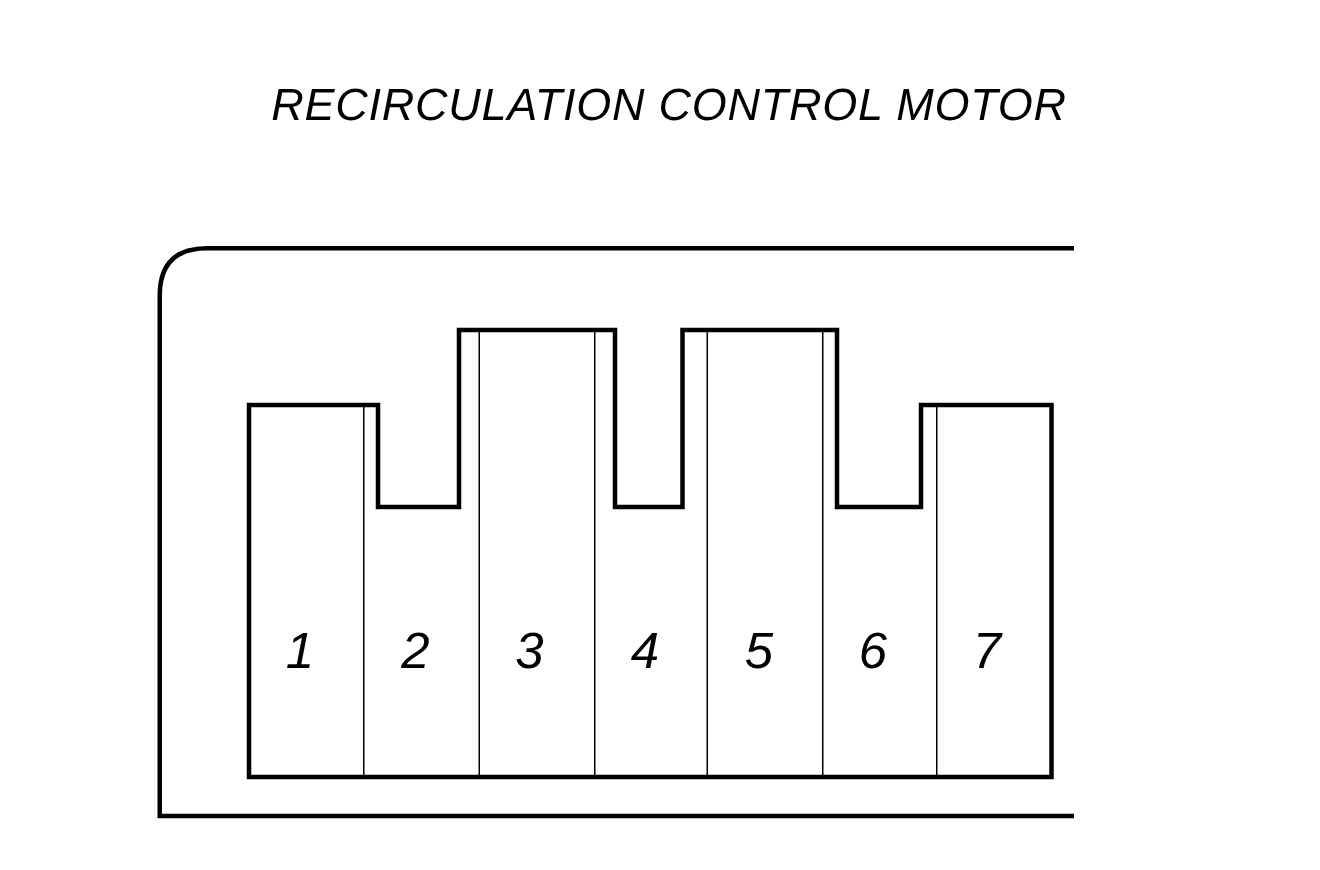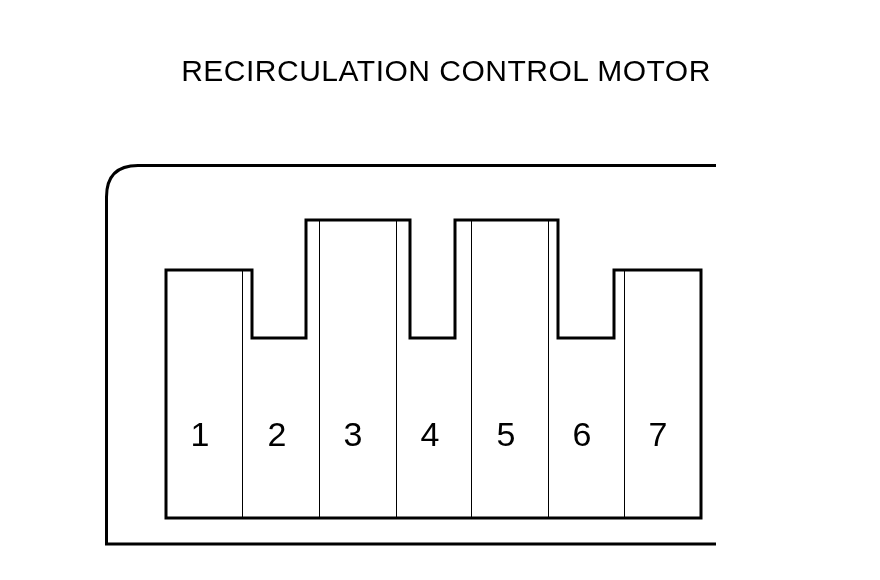--- a/index.html
+++ b/index.html
@@ -8,20 +8,21 @@
     background: #ffffff;
   }
   .canvas {
     position: relative;
     width: 716px;
     height: 580px;
     background: #ffffff;
     font-family: "Liberation Sans", sans-serif;
     color: #000000;
     overflow: hidden;
+    font-style: italic;
   }
   .diagram-title {
     position: absolute;
     top: 54px;
     left: 0;
     width: 880px;
     text-align: center;
     transform: translateX(6px);
     font-size: 30px;
     font-weight: normal;

